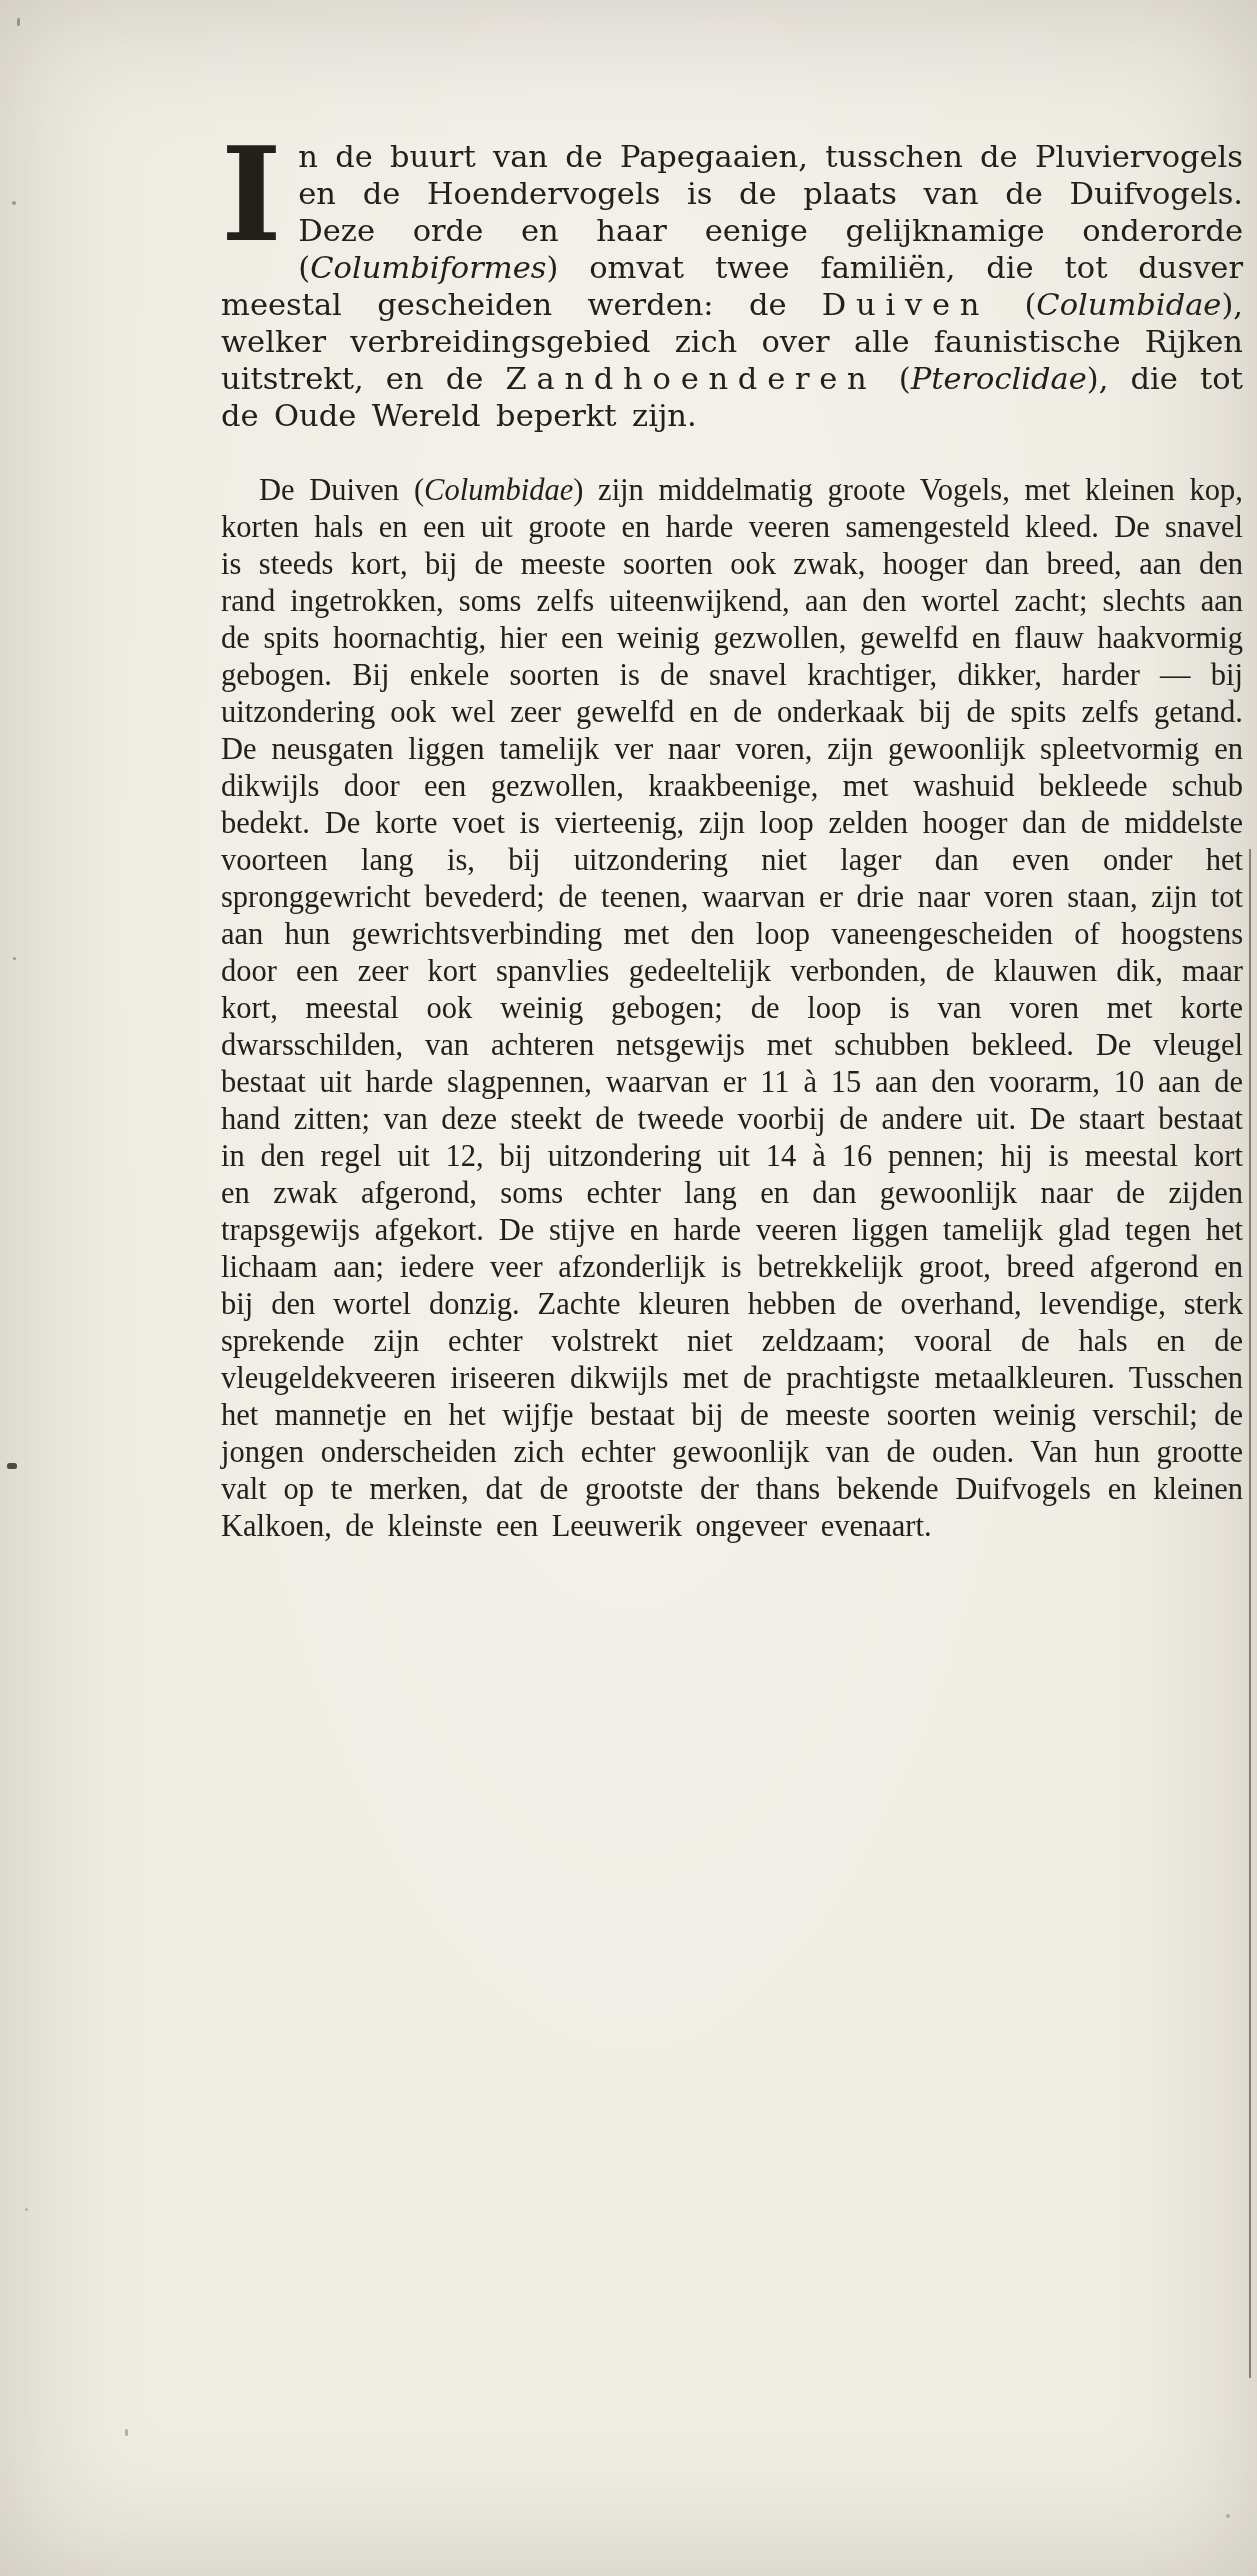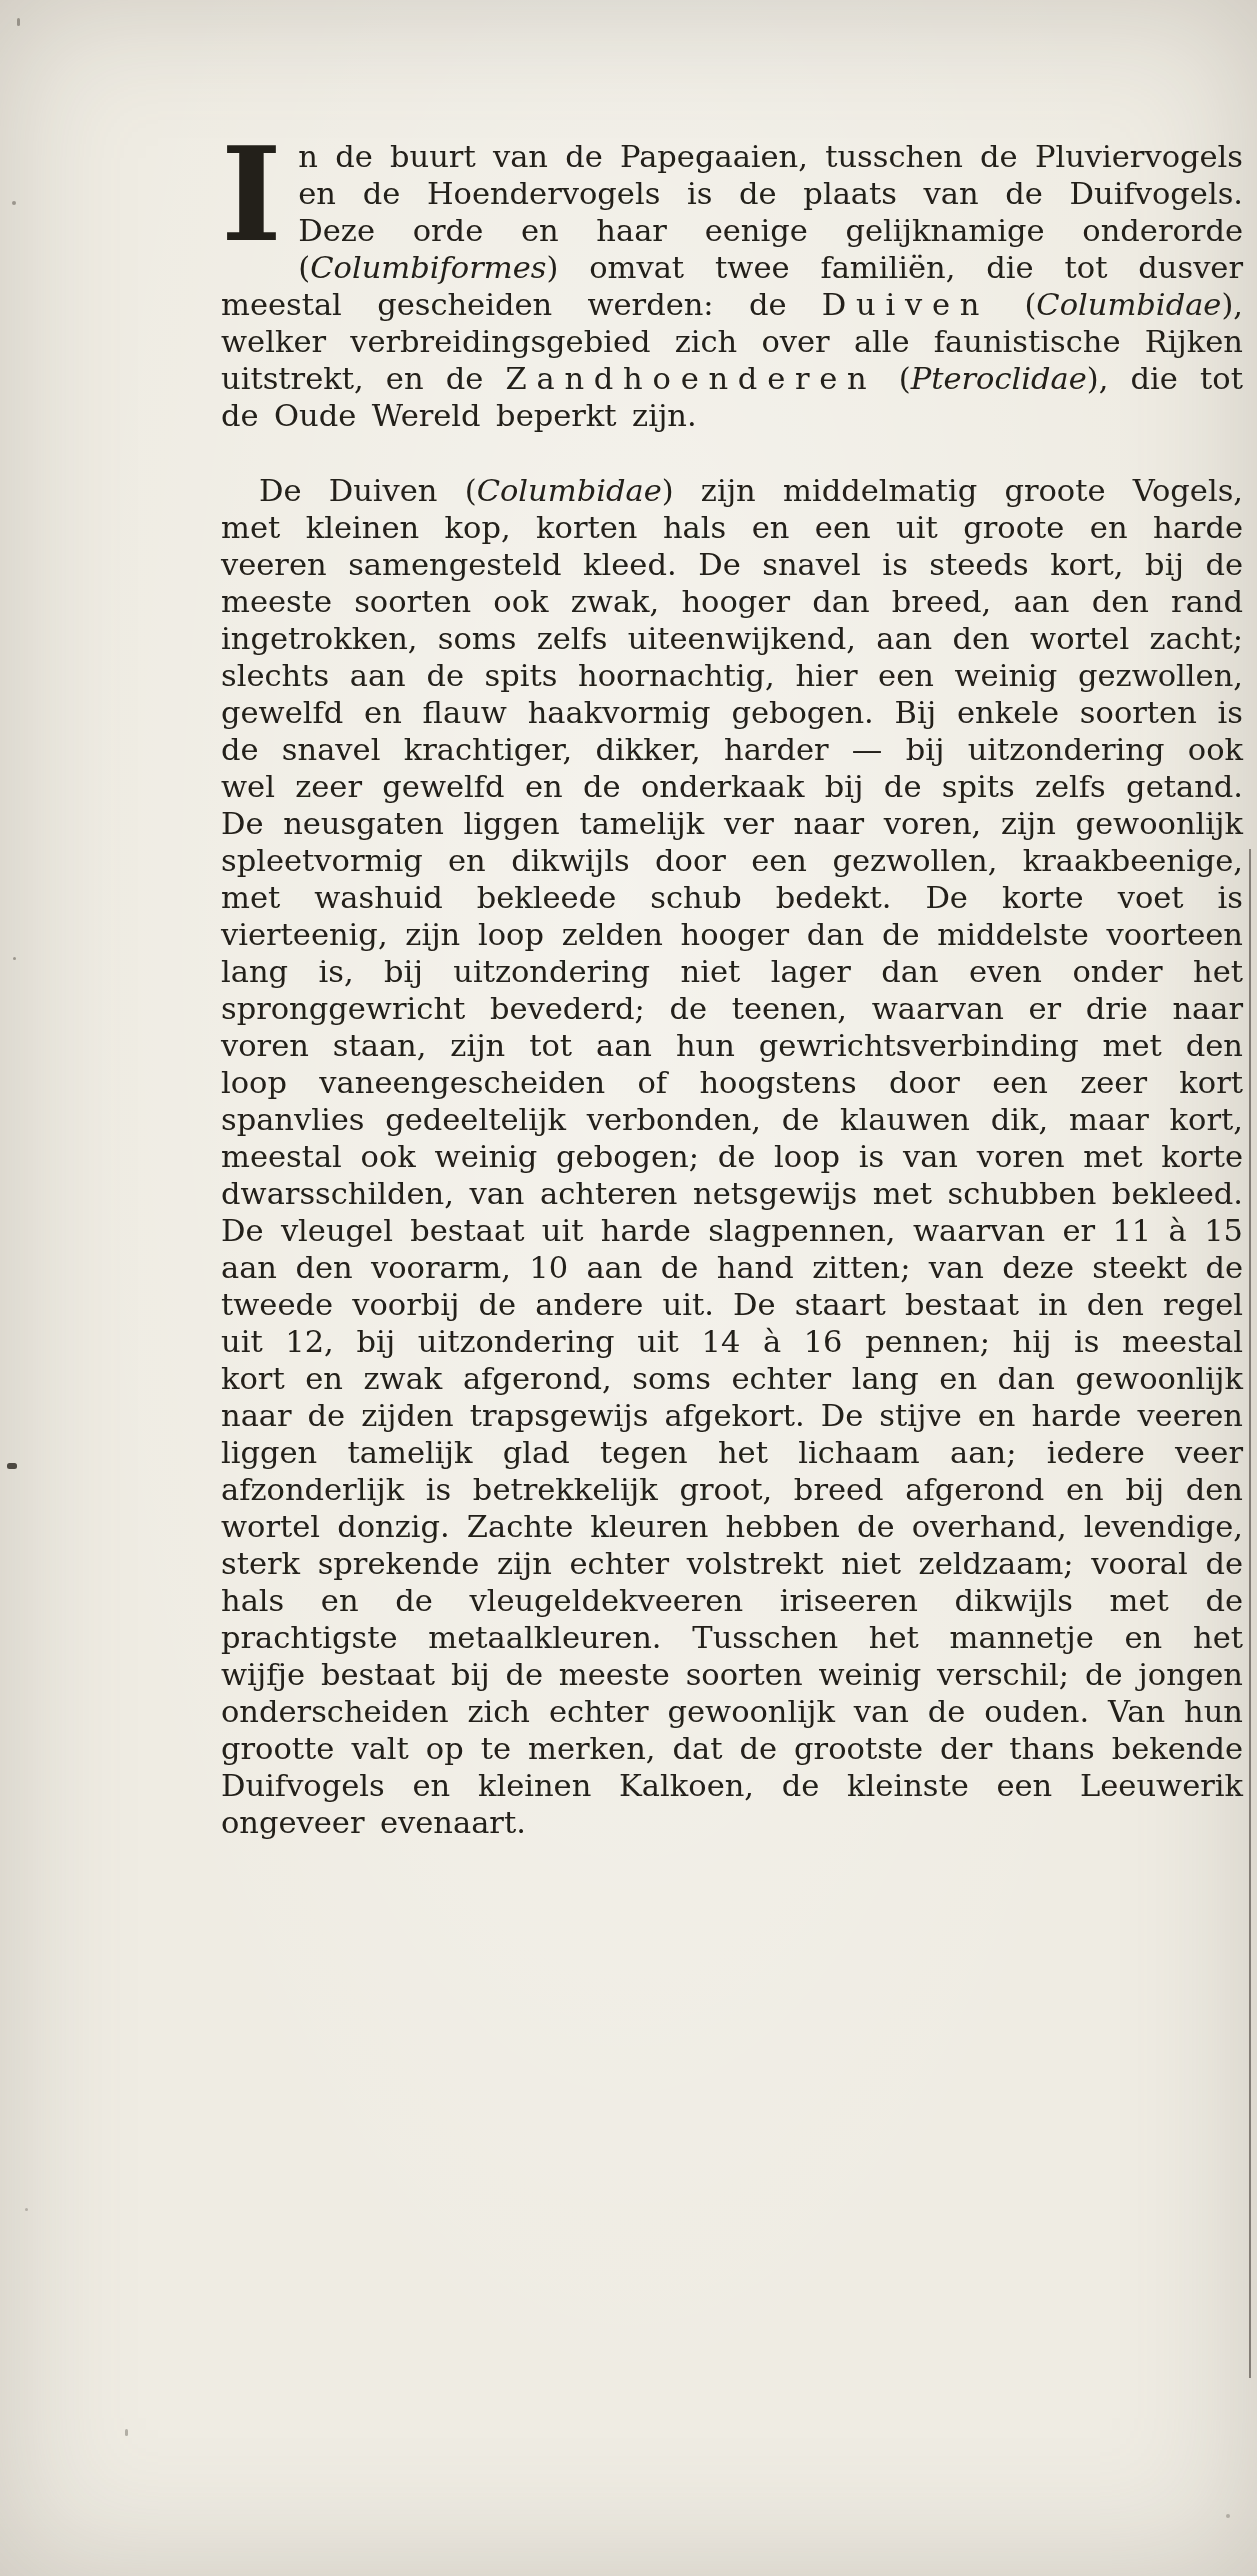--- a/index.html
+++ b/index.html
@@ -28,20 +28,21 @@
   }
   .para{
     font-size:30.5px;
     line-height:37px;
     word-spacing:5.8px;
     text-align:justify;
     color:var(--ink);
   }
   .para + .para{
     margin-top:38px;
+    font-family:Liberation Serif, serif;
   }
   .para.indent{
     text-indent:38px;
   }
   .drop-cap{
     float:left;
     font-size:130px;
     line-height:104px;
     height:109px;
     margin:5px 16.5px 0 0;

